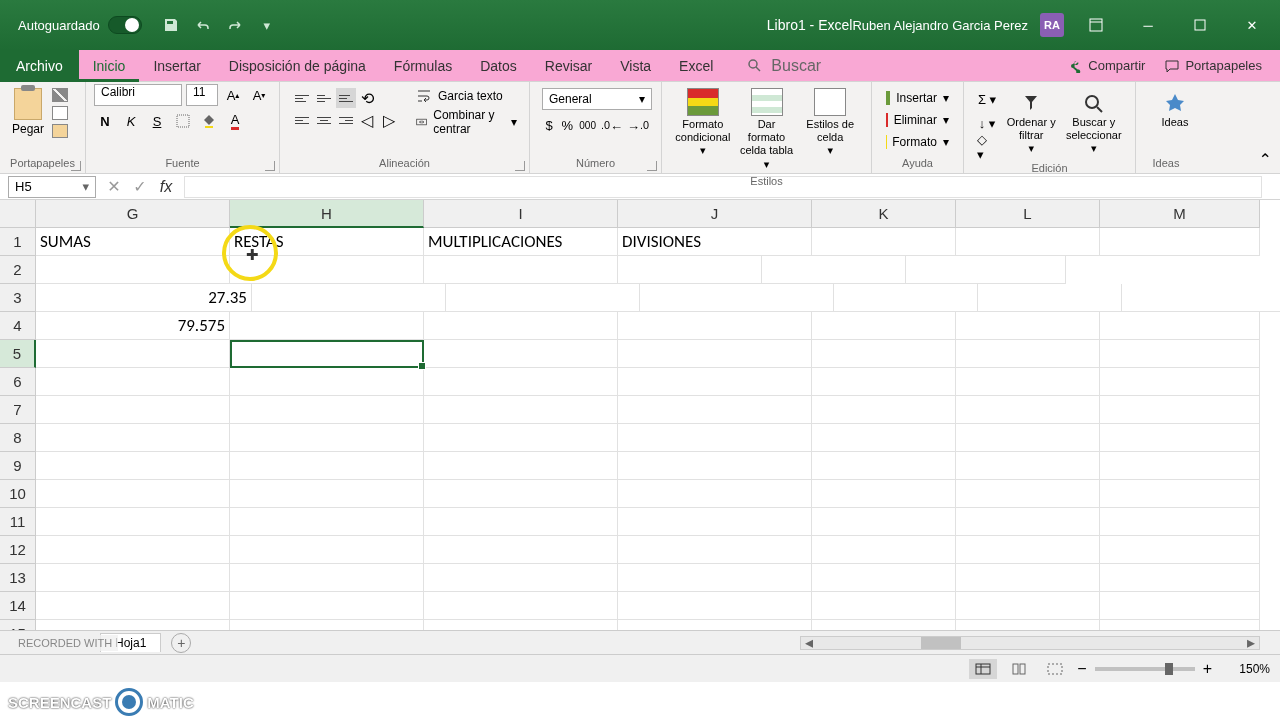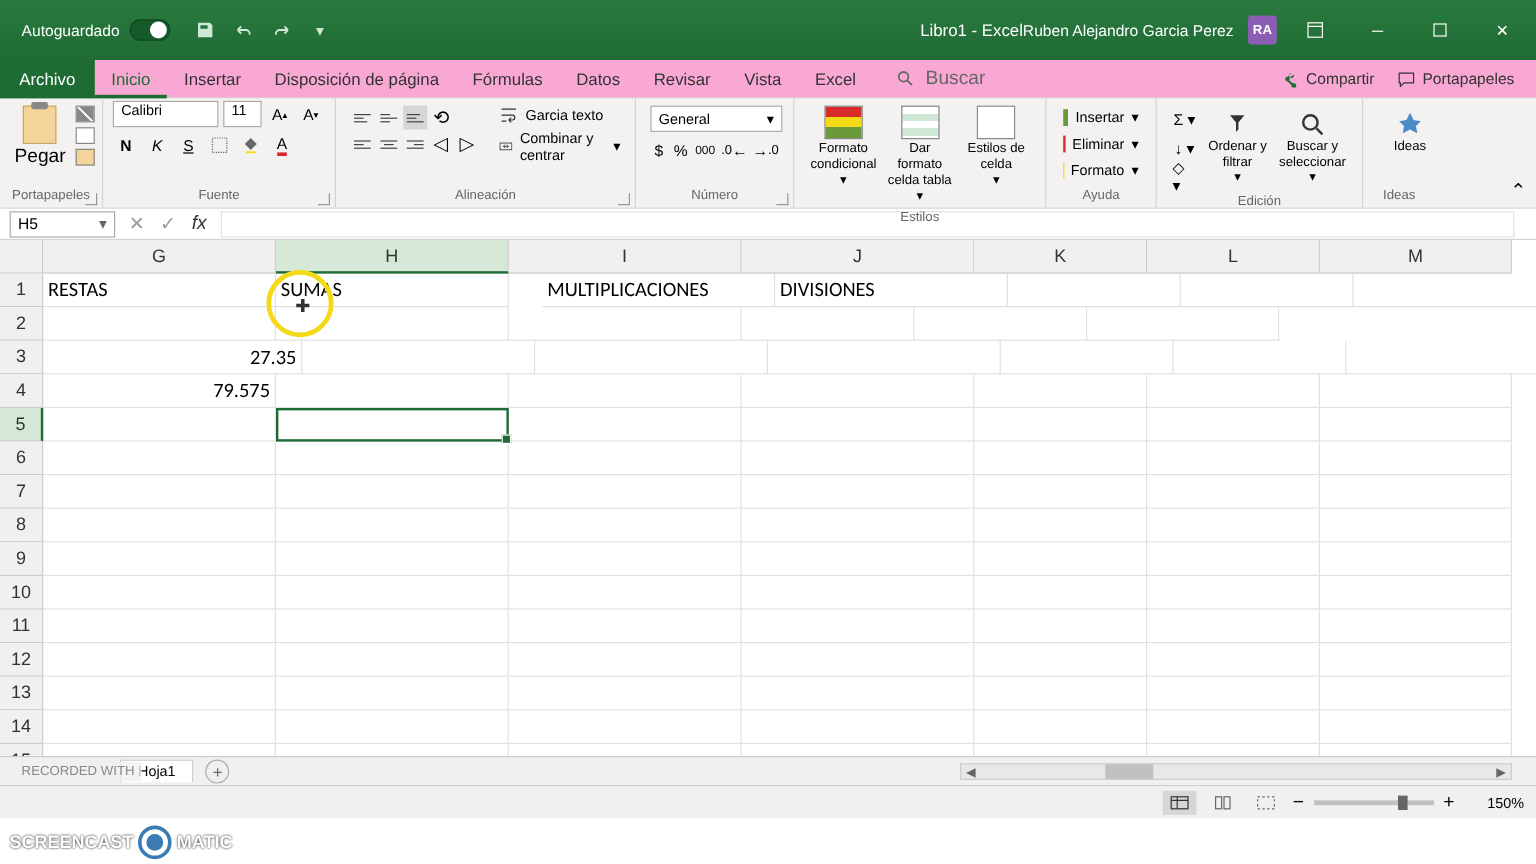--- a/index.html
+++ b/index.html
@@ -195,21 +195,21 @@
     </div>
   </div>
 </div>
 
 <div class="ribbon">
 
   <div class="group" style="width:86px">
     <div class="paste-area">
       <div class="paste-main">
         <div class="paste-icon"></div>
-        <span style="font-size:16px;margin-top:2px">Pegar</span>
+        <span style="font-size:12px;margin-top:2px">Pegar</span>
       </div>
       <div class="paste-side">
         <div class="mini-icon" style="background:linear-gradient(45deg,#888 45%,transparent 45%,transparent 55%,#888 55%)"></div>
         <div class="mini-icon"></div>
         <div class="mini-icon" style="background:#f4d49a"></div>
       </div>
     </div>
     <div class="group-label">Portapapeles</div>
     <div class="group-dialog"></div>
   </div>
@@ -424,23 +424,23 @@
       <div class="row-h">9</div>
       <div class="row-h">10</div>
       <div class="row-h">11</div>
       <div class="row-h">12</div>
       <div class="row-h">13</div>
       <div class="row-h">14</div>
       <div class="row-h">15</div>
     </div>
   <div class="cells" id="cells">
       <div class="cell-row">
+        <div class="cell" style="width: 194px;">SUMAS</div>
         <div class="cell" style="width: 194px;">RESTAS</div>
-        <div class="cell" style="width: 194px;">SUMAS</div>
-        <div class="cell" style="width: 194px; margin-left: 28px;">MULTIPLICACIONES</div>
+        <div class="cell" style="width: 194px;">MULTIPLICACIONES</div>
         <div class="cell" style="width: 194px;">DIVISIONES</div>
         <div class="cell" style="width: 144px;"></div>
         <div class="cell" style="width: 144px;"></div>
         <div class="cell" style="width: 160px;"></div>
       </div>
       <div class="cell-row">
         <div class="cell" style="width: 194px;"></div>
         <div class="cell" style="width: 194px;"></div>
         <div class="cell" style="width: 194px;"></div>
         <div class="cell" style="width: 144px;"></div>

